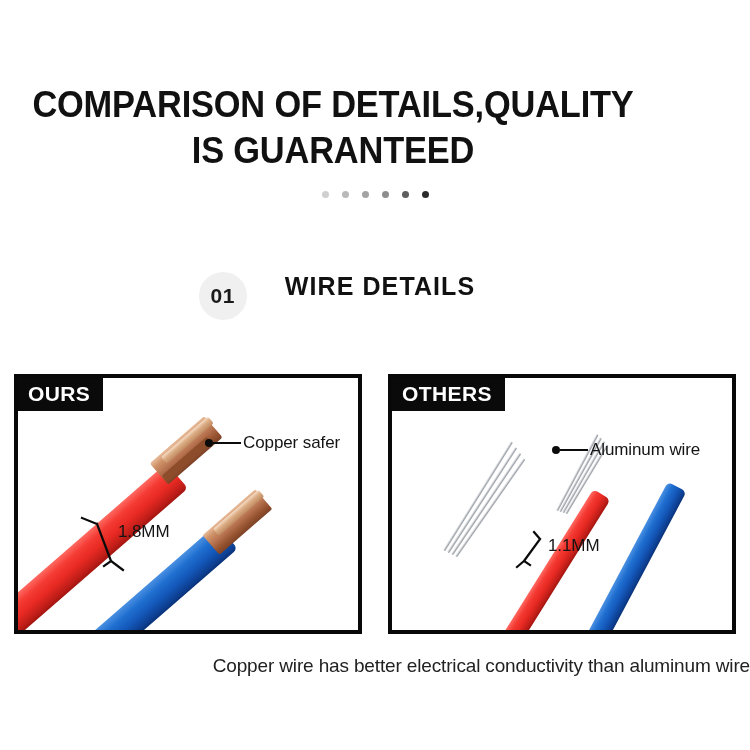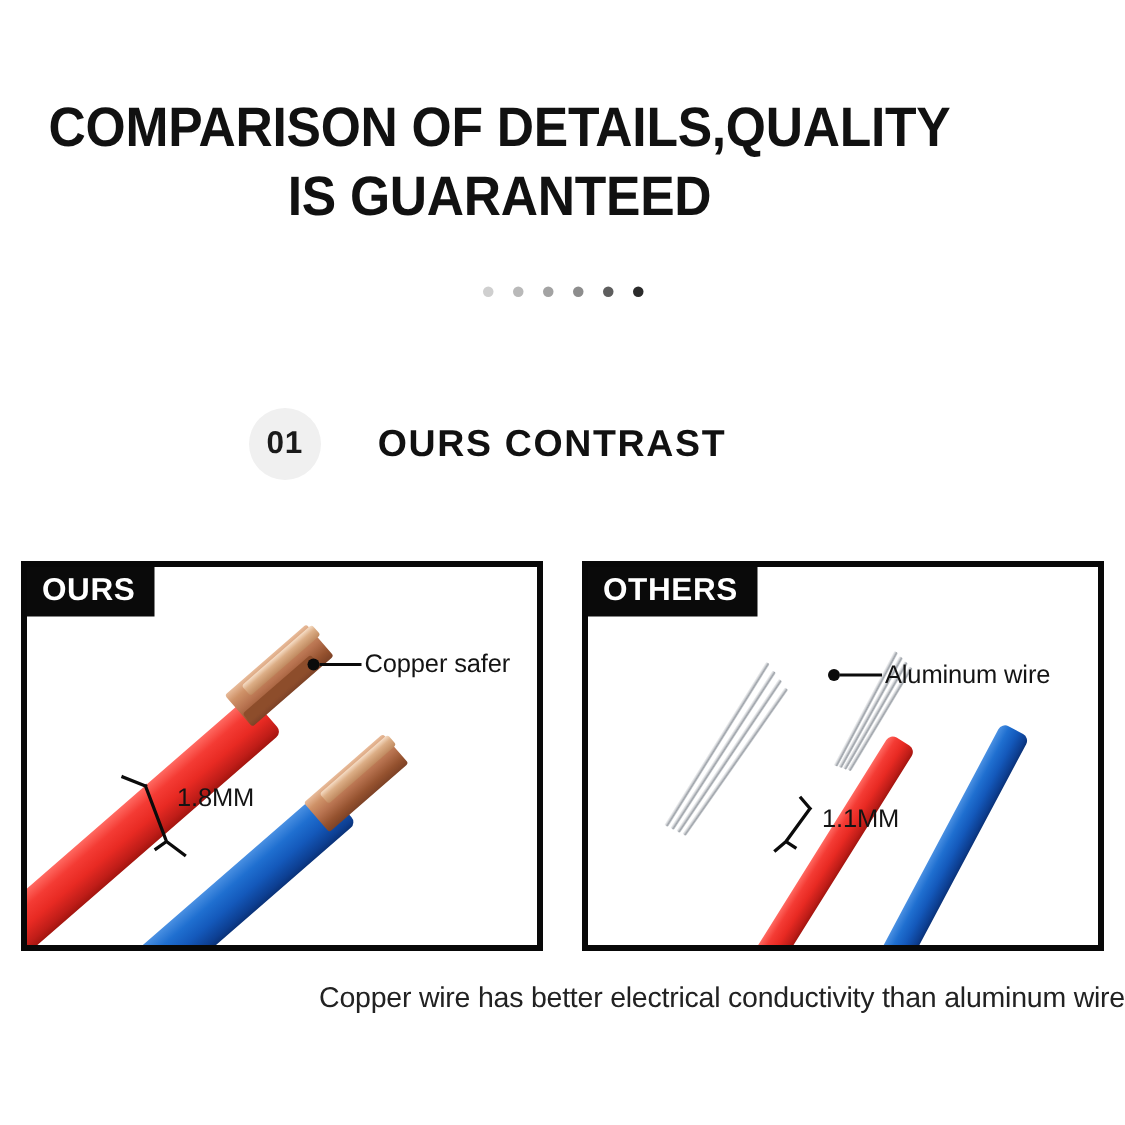--- a/index.html
+++ b/index.html
@@ -12,21 +12,21 @@
     height: 750px;
     position: relative;
     overflow: hidden;
     font-family: "Liberation Sans", sans-serif;
     color: #1a1a1a;
   }
 
   
   .title-block {
     position: absolute;
-    top: 62px;
+    top: 82px;
     left: 0;
     width: 666px;
     text-align: center;
   }
   .title-line {
     font-size: 37px;
     font-weight: bold;
     letter-spacing: -0.2px;
     line-height: 46px;
     color: #111111;
@@ -49,25 +49,24 @@
     width: 7px;
     height: 7px;
     border-radius: 50%;
     display: block;
   }
 
   
   .section-header {
     position: absolute;
     top: 272px;
-    left: 4px;
+    left: 16px;
     width: 642px;
     display: flex;
     justify-content: center;
-    align-items: center;
   }
   .step-badge {
     width: 48px;
     height: 48px;
     border-radius: 50%;
     background: #f0f0f0;
     display: flex;
     align-items: center;
     justify-content: center;
     font-size: 21px;
@@ -216,21 +215,21 @@
   <span class="dot" style="background: rgb(207, 207, 207);"></span>
   <span class="dot" style="background: rgb(185, 185, 185);"></span>
   <span class="dot" style="background: rgb(163, 163, 163);"></span>
   <span class="dot" style="background: rgb(141, 141, 141);"></span>
   <span class="dot" style="background: rgb(94, 94, 94);"></span>
   <span class="dot" style="background: rgb(43, 43, 43);"></span>
 </div>
 
 <div class="section-header">
   <div class="step-badge">01</div>
-  <div class="section-title">OURS CONTRAST</div>
+  <div class="section-title">WIRE DETAILS</div>
 </div>
 
 <div class="panel" id="panel-ours">
   <div class="panel-photo">
 
     <div class="wire red" style="left:-28px; top:244px; width:248px; height:33px; transform:rotate(-41deg);"></div>
 
     <div class="conductor-copper" style="left:141px; top:82px; width:72px; height:28px; transform:rotate(-41deg);"></div>
     <div class="conductor-copper hl" style="left:146px; top:78px; width:62px; height:9px; transform:rotate(-41deg);"></div>
     <div class="conductor-copper" style="left:146px; top:97px; width:60px; height:7px; transform:rotate(-41deg); background:#8d4d2b;"></div>

